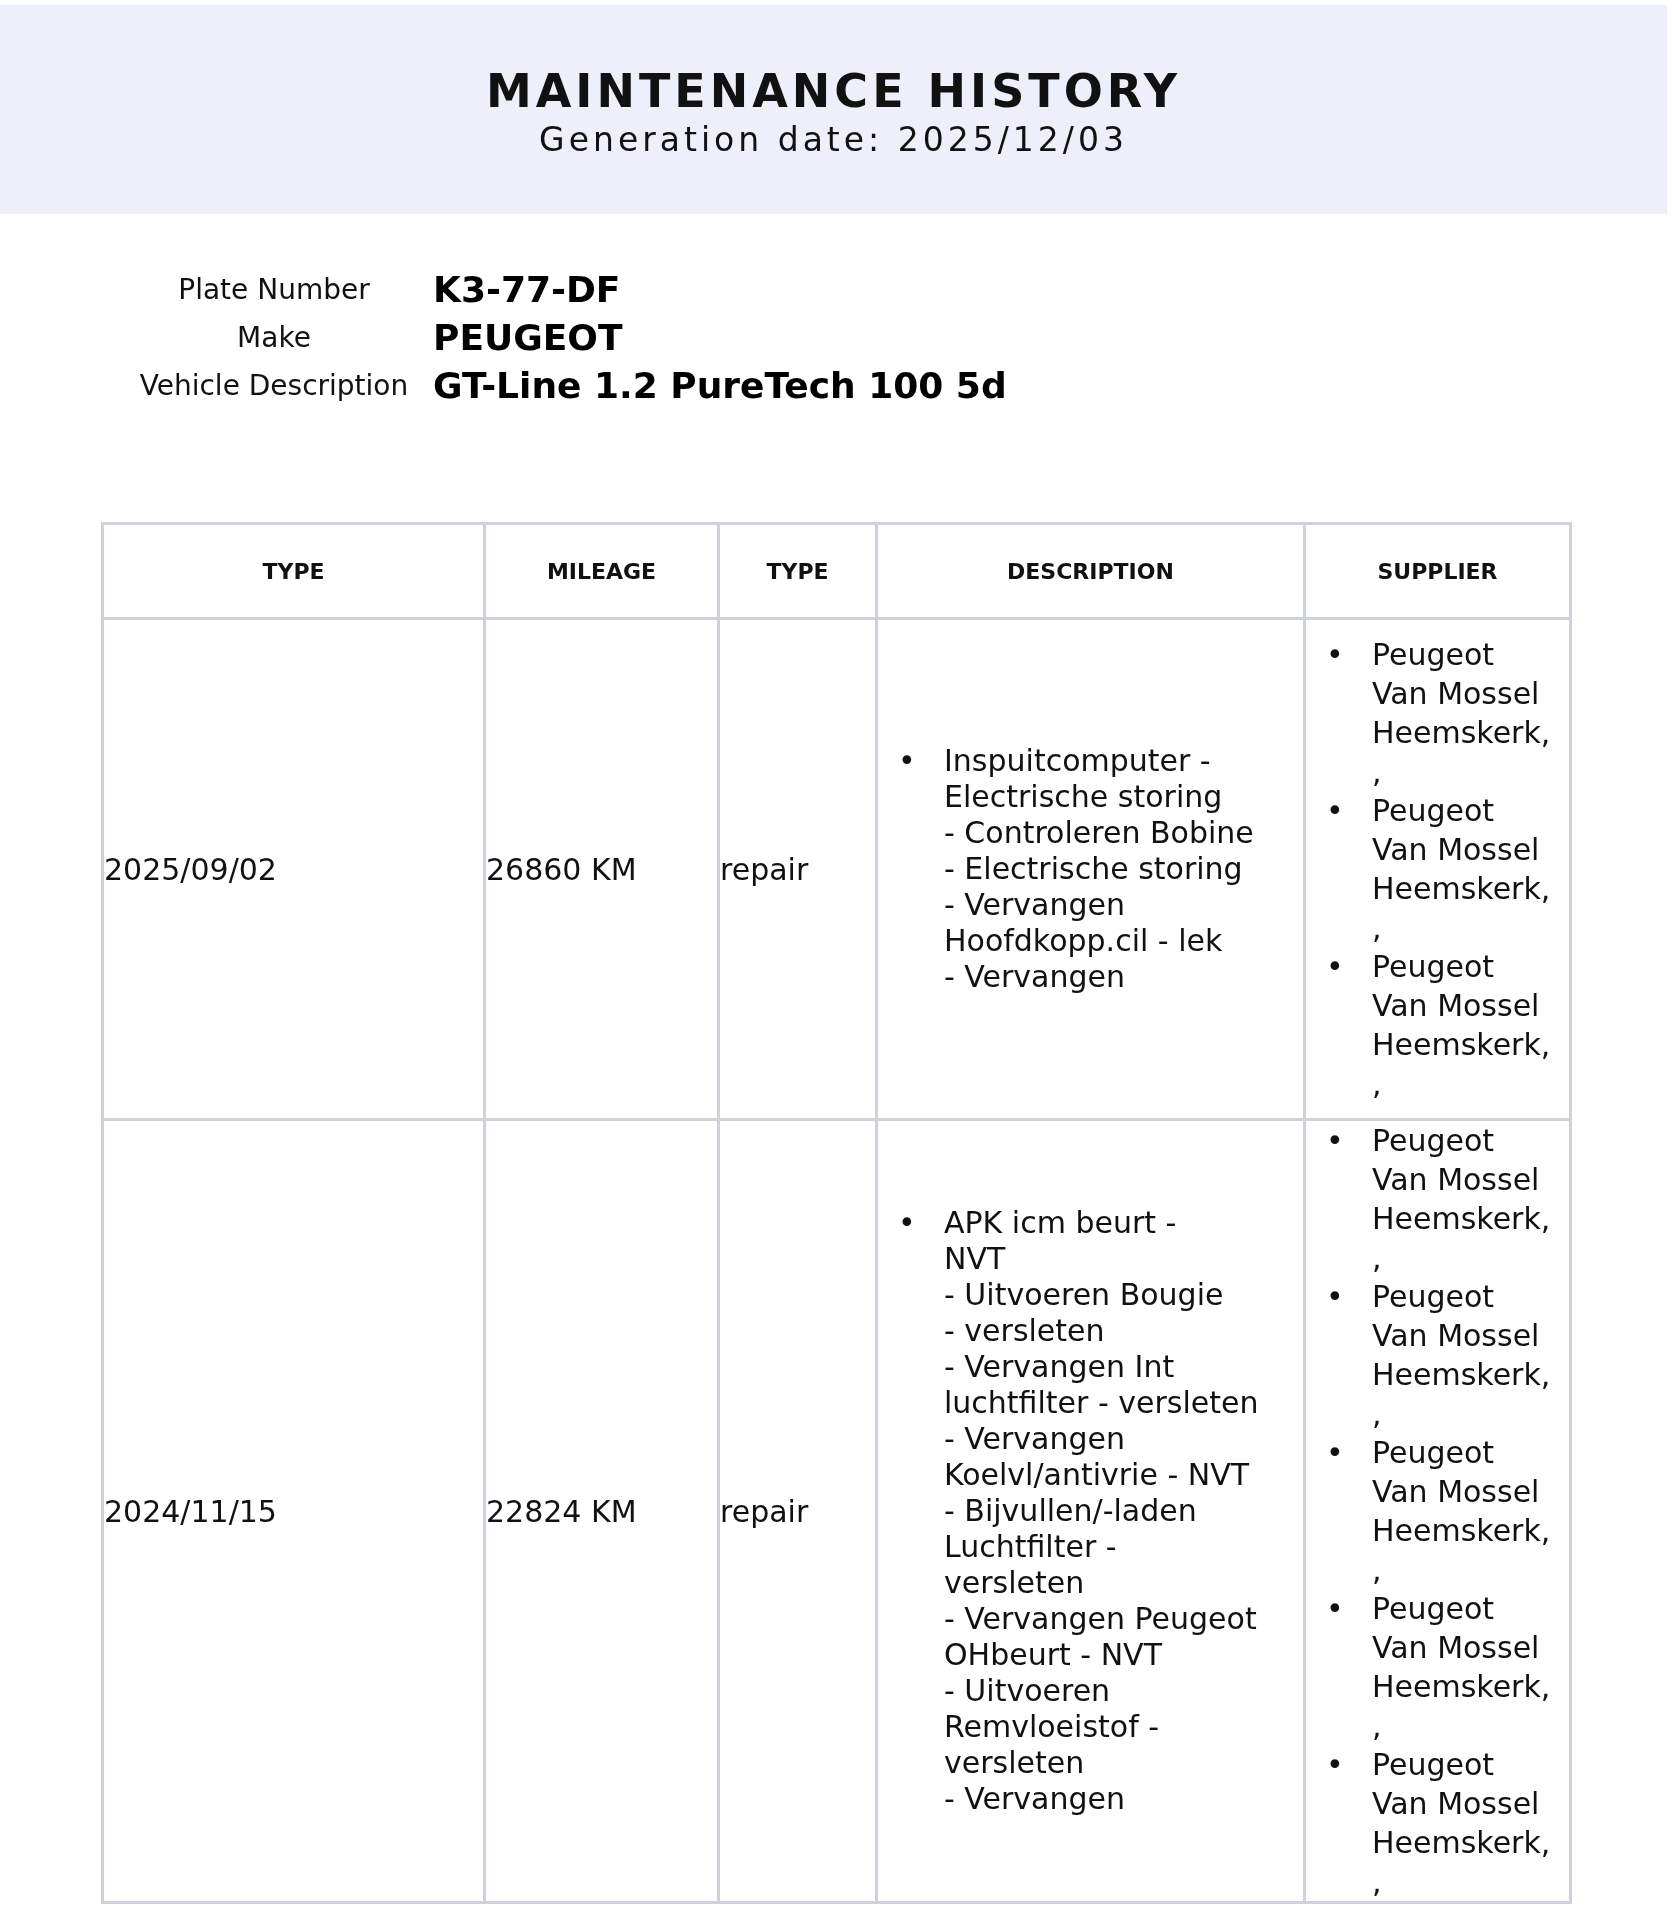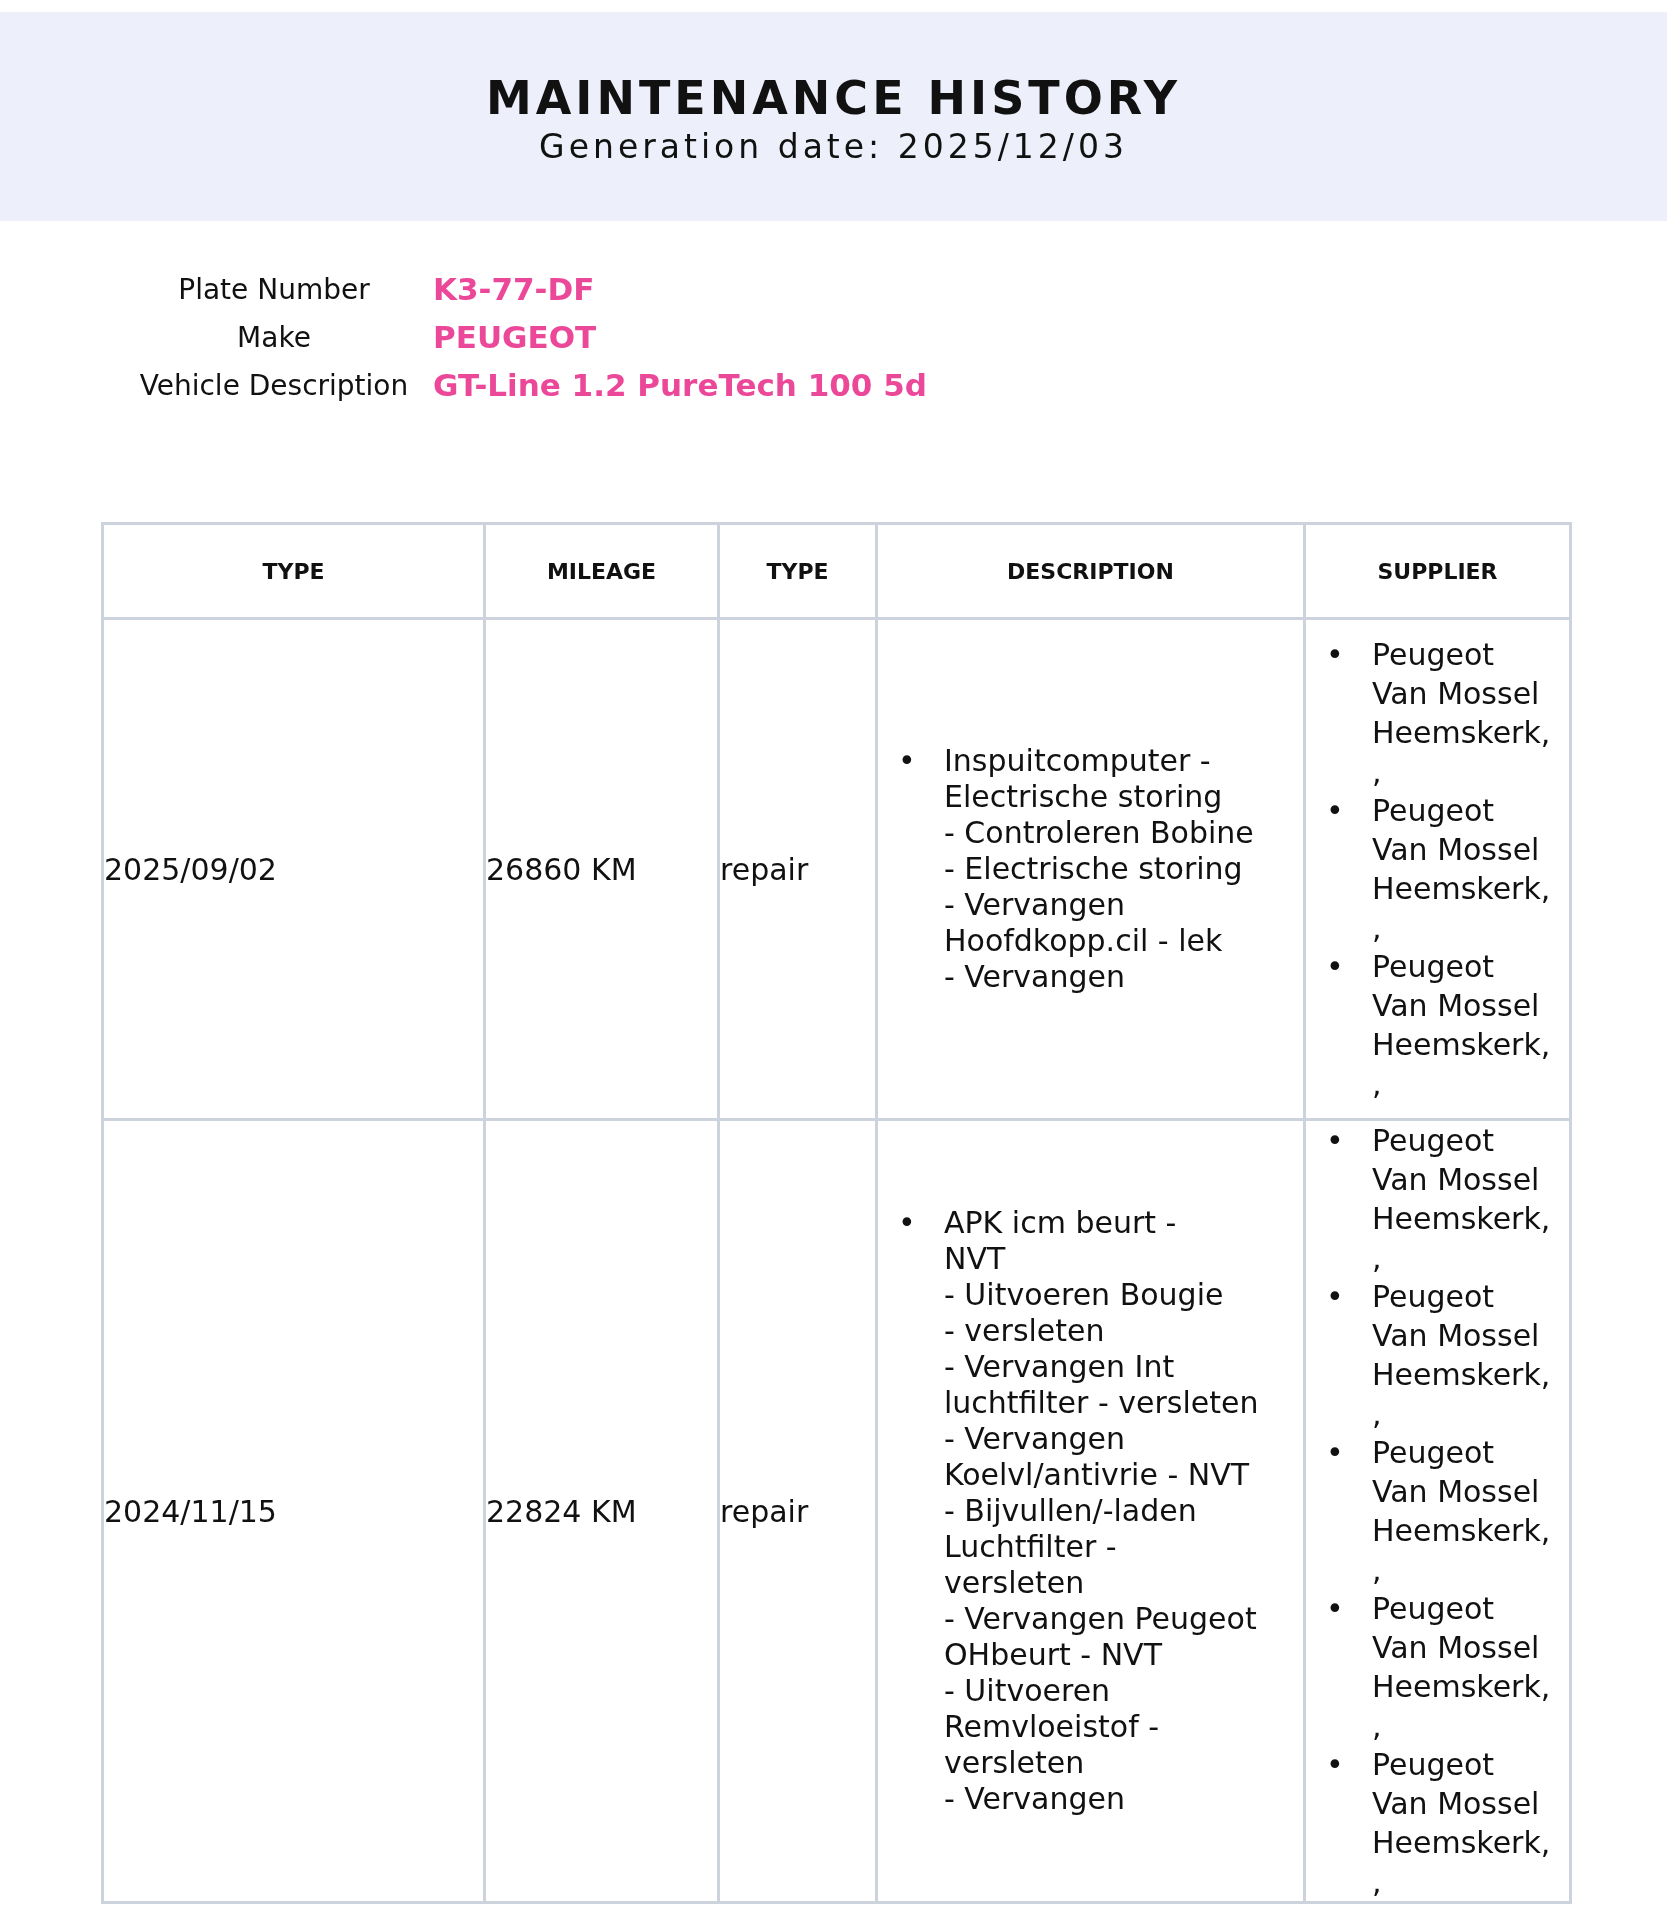--- a/index.html
+++ b/index.html
@@ -11,21 +11,21 @@
       width: 1672px;
       height: 1920px;
       position: relative;
       overflow: hidden;
       font-family: "DejaVu Sans", sans-serif;
       color: #111111;
     }
     .header-band {
       position: absolute;
       left: 0;
-      top: 12px;
+      top: 5px;
       width: 1667px;
       height: 209px;
       background: #edf0fa;
       text-align: center;
     }
     .title {
       position: absolute;
       left: 0;
       right: 0;
       top: 58px;
@@ -55,23 +55,23 @@
       display: flex;
       height: 48px;
       align-items: center;
     }
     .info-label {
       width: 318px;
       font-size: 28px;
       color: #111111;
     }
     .info-value {
-      font-size: 31px;
+      font-size: 36px;
       font-weight: bold;
-      color: #ec4899;
+      color: #000000;
     }
     table.history {
       position: absolute;
       left: 101px;
       top: 522px;
       width: 1468px;
       border-collapse: collapse;
       table-layout: fixed;
     }
     table.history th, table.history td {

